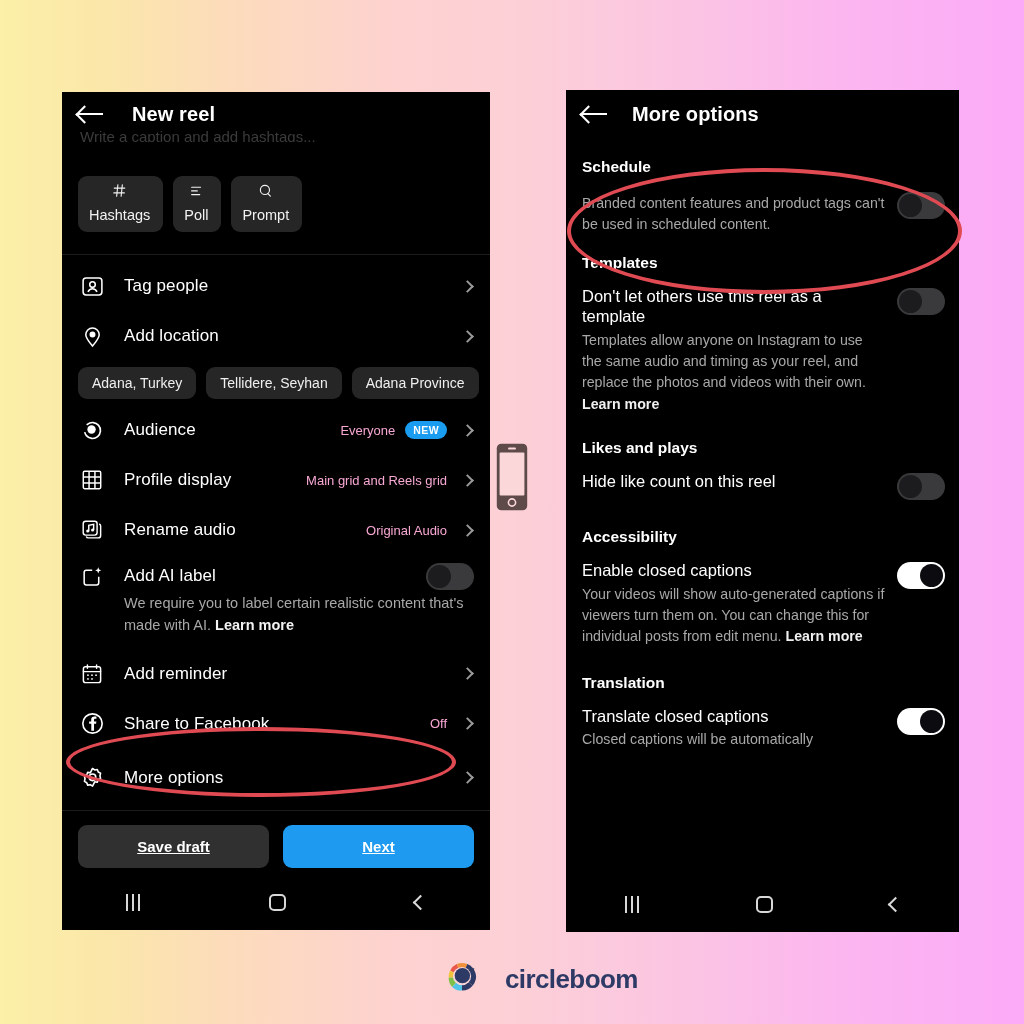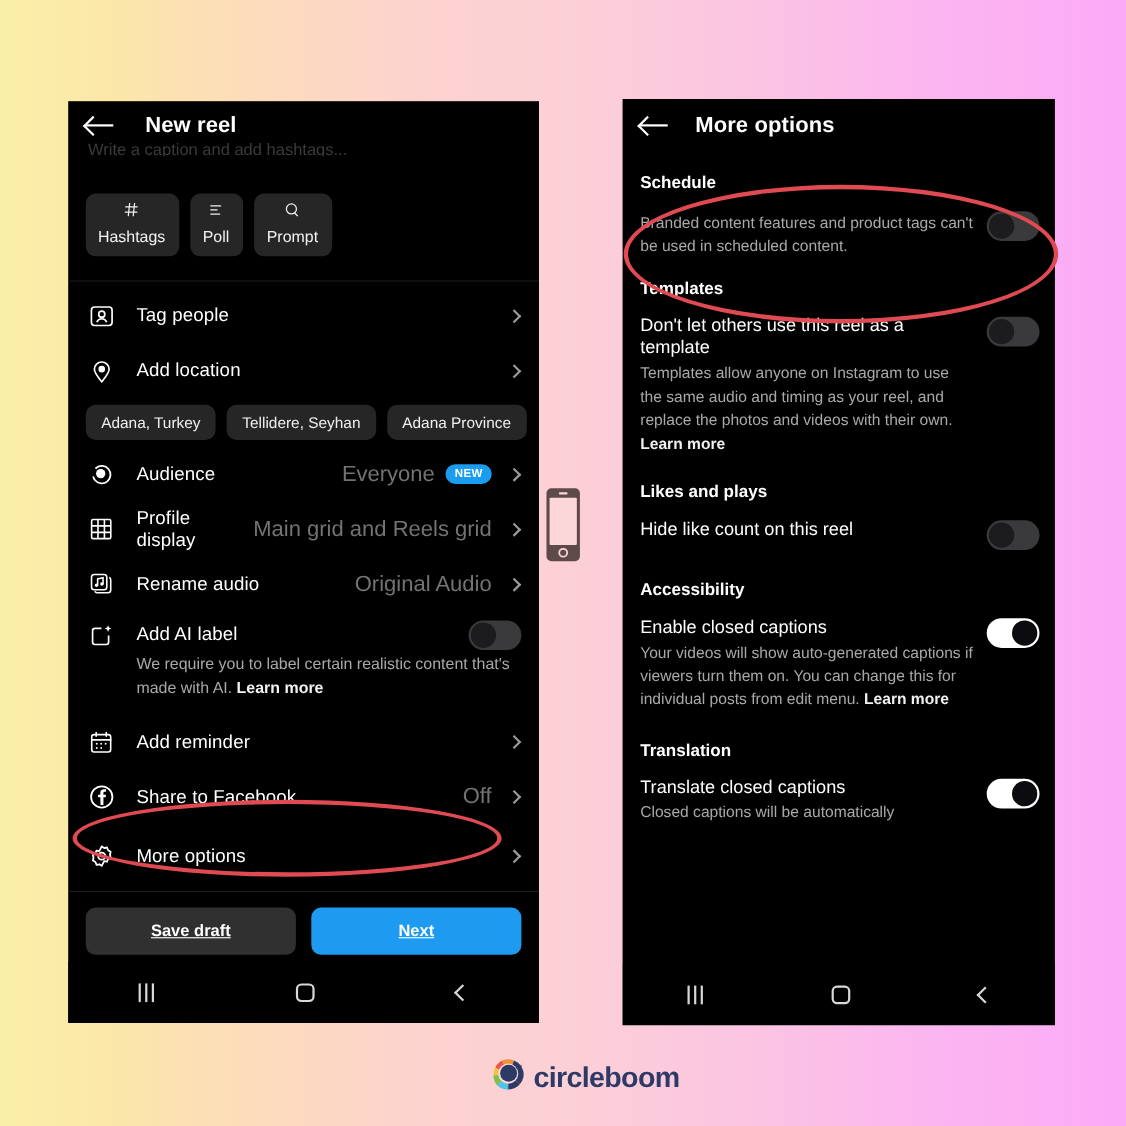--- a/index.html
+++ b/index.html
@@ -82,21 +82,21 @@
     position: relative;
   }
   .row-icon {
     width: 28px; flex: 0 0 28px; height: 26px;
     display: flex; align-items: center; justify-content: center;
   }
   .row-label {
     font-size: 17px; color: #fff; margin-left: 18px;
     flex: 1 1 auto; letter-spacing: .1px;
   }
-  .row-value { font-size: 20px; color: #737373; margin-right: 10px; white-space: nowrap; }
+  .row-value { font-size: 13px; color: #f9a8d4; margin-right: 10px; white-space: nowrap; }
   .chevron {
     width: 9px; height: 9px; flex: 0 0 9px;
     border-top: 2px solid #9a9a9a; border-right: 2px solid #9a9a9a;
     transform: rotate(45deg); margin-left: 6px; margin-right: 2px;
   }
   .badge-new {
     background: #1a9cf0; color: #fff; font-size: 10.5px; font-weight: bold;
     border-radius: 9px; padding: 3px 8px 3px 8px; letter-spacing: .4px;
     margin-right: 10px;
   }
@@ -189,21 +189,21 @@
 
   
   #center-phone-icon {
     position: absolute; left: 496px; top: 443px;
     width: 32px; height: 68px;
   }
 
   
   #brand-logo {
     position: absolute; left: 443px; top: 958px;
-    display: flex; align-items: center; gap: 4px;
+    display: flex; align-items: center; gap: 24px;
   }
   .logo-text {
     font-size: 26px; font-weight: bold; color: #2d3a66;
     letter-spacing: -.6px;
   }
 </style>
 </head>
 <body>
 
 <div class="phone" id="phone-left">

